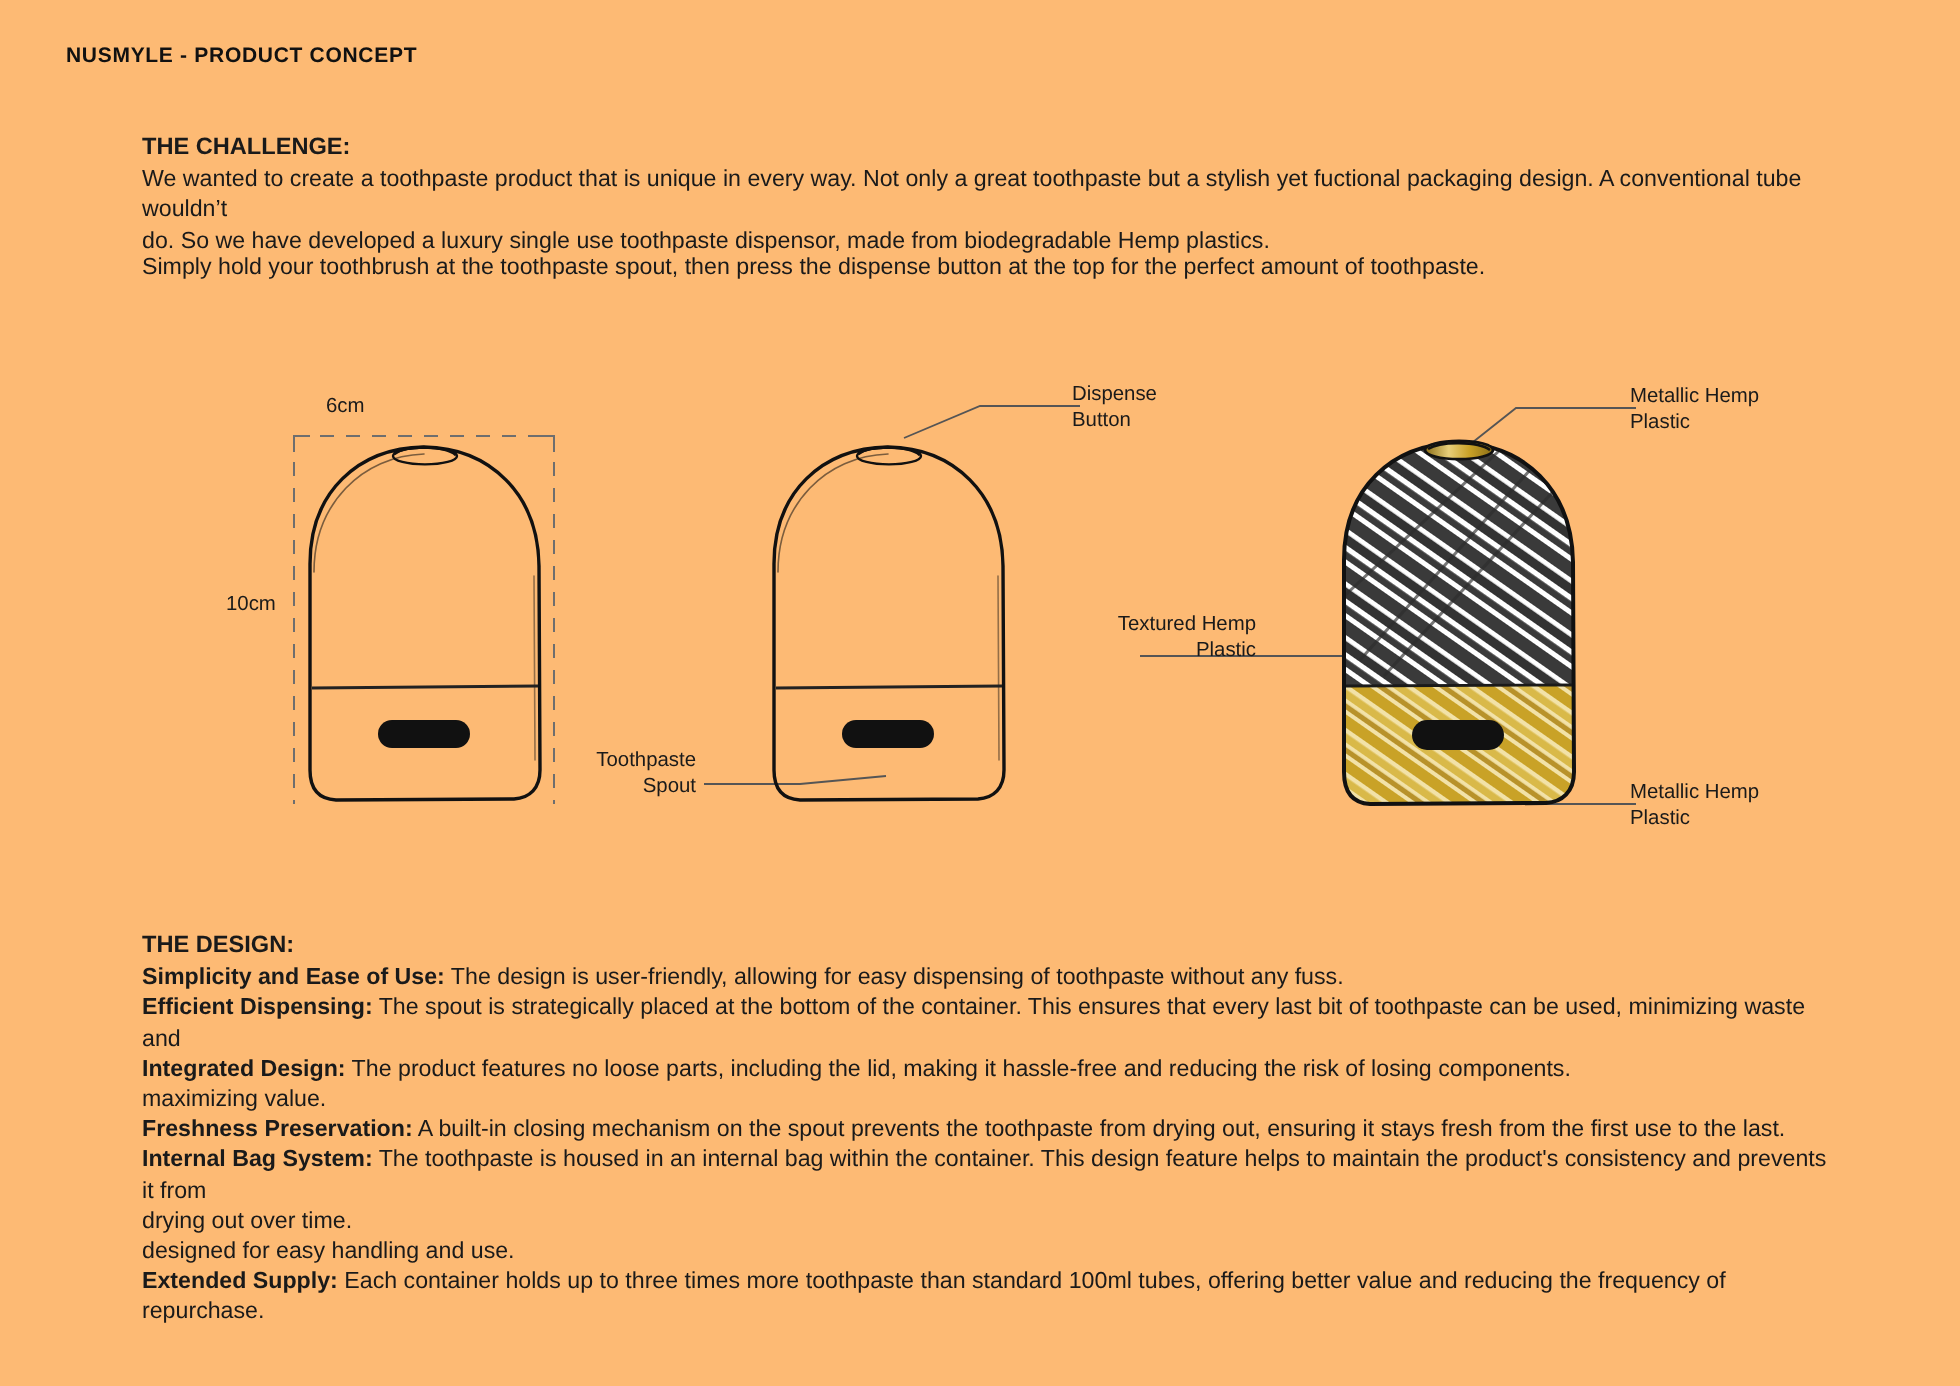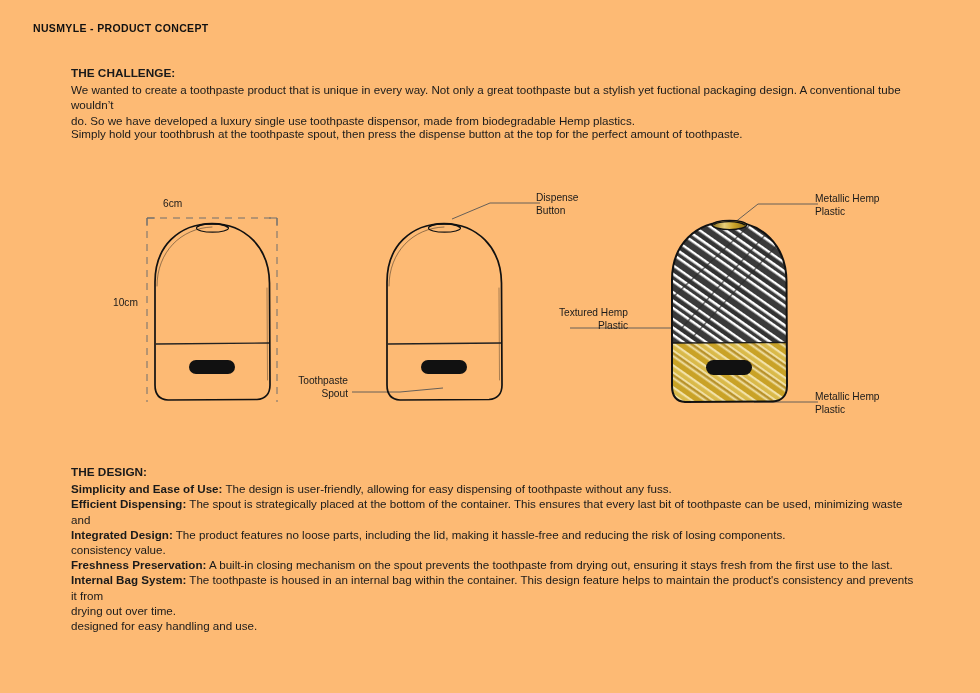--- a/index.html
+++ b/index.html
@@ -292,21 +292,22 @@
     </div>
 
   </div>
 
   <div class="section" id="design-block">
     <span class="sec-head">THE DESIGN:</span>
     <div id="design-items">
         <span class="body-line"><span class="lead">Simplicity and Ease of Use:</span><span> The design is user-friendly, allowing for easy dispensing of toothpaste without any fuss.</span></span>
         <span class="body-line"><span class="lead">Efficient Dispensing:</span><span> The spout is strategically placed at the bottom of the container. This ensures that every last bit of toothpaste can be used, minimizing waste and</span></span>
         <span class="body-line"><span class="lead">Integrated Design:</span><span> The product features no loose parts, including the lid, making it hassle-free and reducing the risk of losing components.</span></span>
-        <span class="body-line"><span>consistency value.</span></span>
+        <span class="body-line"><span>maximizing value.</span></span>
         <span class="body-line"><span class="lead">Freshness Preservation:</span><span> A built-in closing mechanism on the spout prevents the toothpaste from drying out, ensuring it stays fresh from the first use to the last.</span></span>
         <span class="body-line"><span class="lead">Internal Bag System:</span><span> The toothpaste is housed in an internal bag within the container. This design feature helps to maintain the product's consistency and prevents it from</span></span>
         <span class="body-line"><span>drying out over time.</span></span>
         <span class="body-line"><span>designed for easy handling and use.</span></span>
+        <span class="body-line"><span class="lead">Extended Supply:</span><span> Each container holds up to three times more toothpaste than standard 100ml tubes, offering better value and reducing the frequency of repurchase.</span></span>
       </div>
   </div>
 
 </div>
 
 </body></html>

